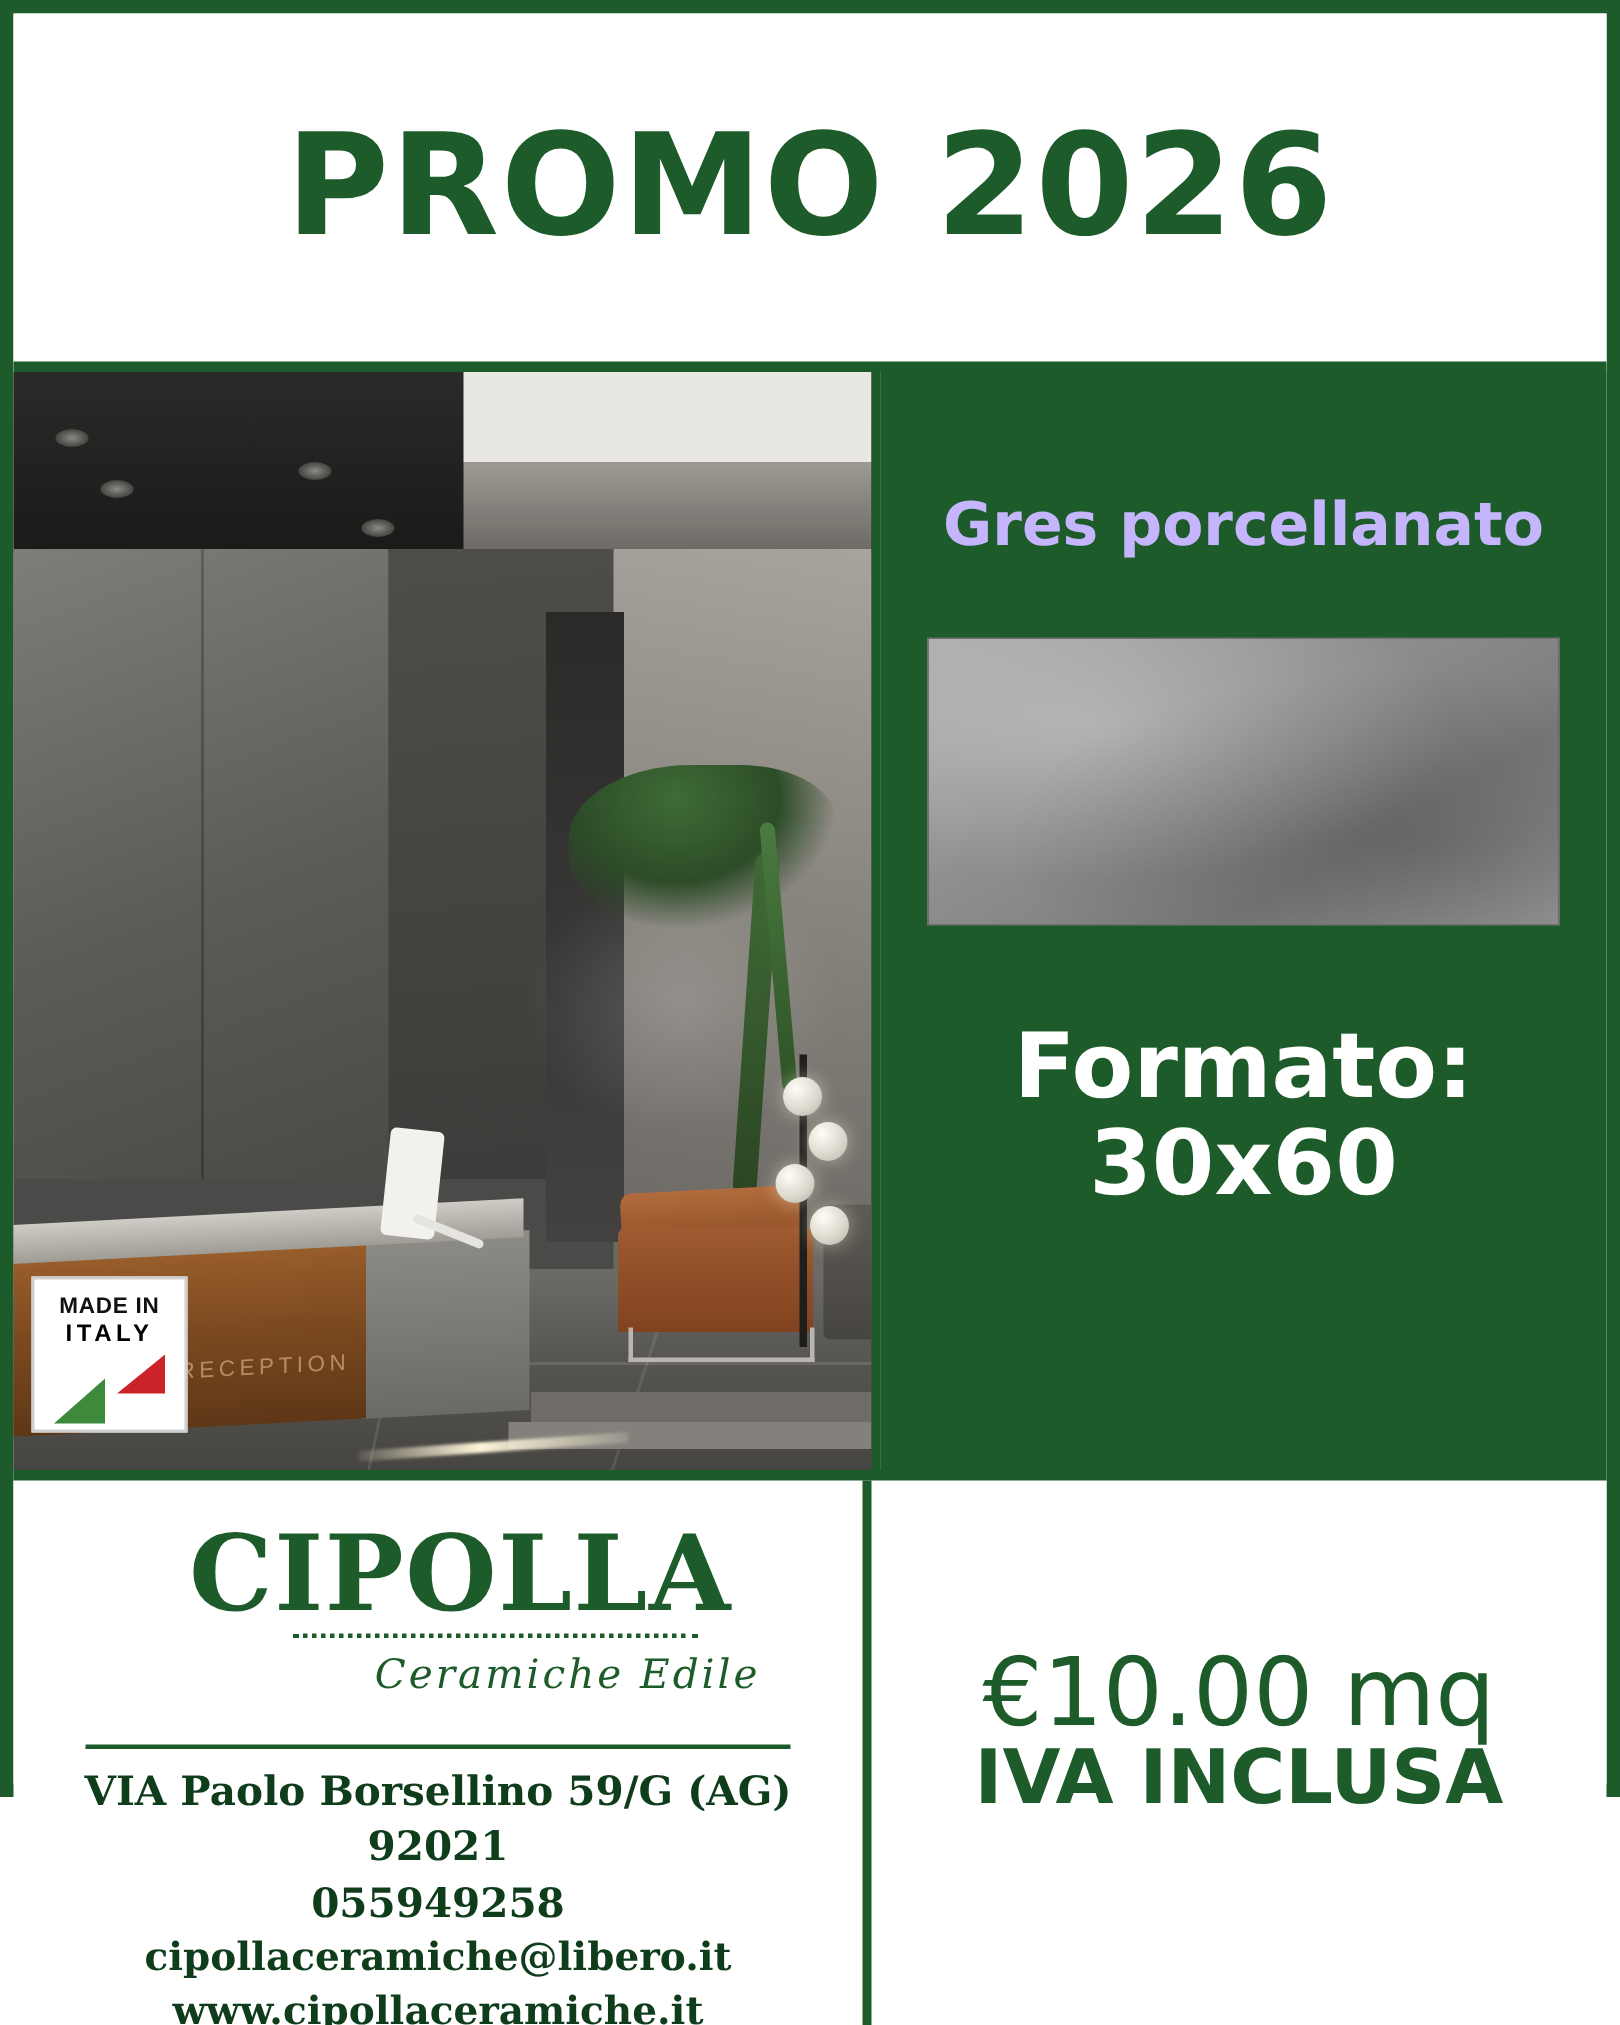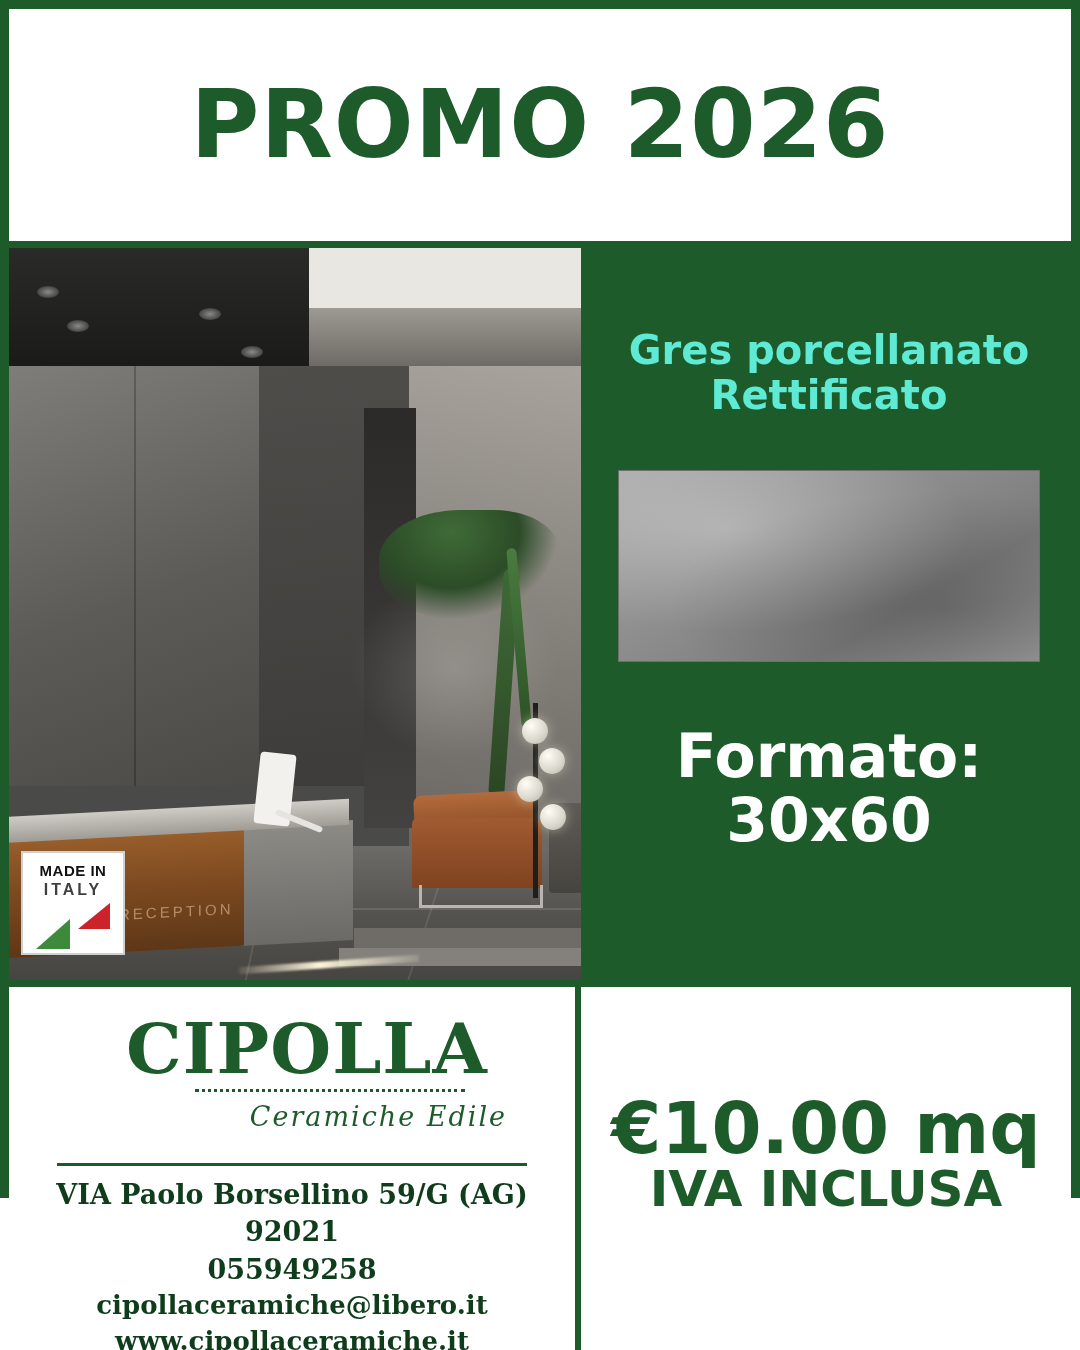--- a/index.html
+++ b/index.html
@@ -215,21 +215,21 @@
     flex-direction: column;
     align-items: center;
     justify-content: flex-start;
     padding-top: 10px;
     box-sizing: border-box;
   }
   .made-line1 {
     font-size: 15px; font-weight: bold; color: #111; letter-spacing: .5px; line-height: 1.1;
   }
   .made-line2 {
-    font-size: 16px; font-weight: bold; color: #404040; letter-spacing: 3px; line-height: 1.2;
+    font-size: 16px; font-weight: bold; color: #000000; letter-spacing: 3px; line-height: 1.2;
   }
   .made-flag {
     position: relative;
     width: 78px; height: 46px; margin-top: 4px;
   }
   .made-flag .tri-g {
     position: absolute; left: 2px; bottom: 0; width: 0; height: 0;
     border-left: 34px solid transparent; border-bottom: 30px solid #3d8a3d;
   }
   .made-flag .tri-r {
@@ -241,24 +241,24 @@
   .green-pane {
     flex: 1 1 auto;
     background: #1d5c2a;
     display: flex;
     flex-direction: column;
     align-items: center;
     padding-top: 80px;
     box-sizing: border-box;
   }
   .product-title {
-    color: #5eead4;
+    color: #c4b5fd;
     font-size: 40px;
     font-weight: bold;
-    text-align: center;
+    text-align: right;
     line-height: 1.12;
     font-family: "DejaVu Sans", sans-serif;
     padding: 0 10px;
   }
   .tile-swatch {
     width: 420px;
     height: 190px;
     margin-top: 52px;
     background:
       radial-gradient(ellipse at 25% 30%, rgba(255,255,255,.28) 0%, rgba(255,255,255,0) 55%),
@@ -348,22 +348,22 @@
     flex: 1 1 auto;
     display: flex;
     flex-direction: column;
     align-items: center;
     justify-content: center;
     padding-bottom: 40px;
     box-sizing: border-box;
   }
   .price {
     color: #1d5c2a;
-    font-size: 72px;
-    font-weight: bold;
+    font-size: 63px;
+    font-weight: normal;
     font-family: "DejaVu Sans", sans-serif;
     line-height: 1;
   }
   .price-note {
     margin-top: 0;
     color: #1d5c2a;
     font-size: 50px;
     font-weight: bold;
     font-family: "DejaVu Sans", sans-serif;
     line-height: 1;
@@ -425,21 +425,20 @@
         <div class="made-flag">
           <div class="tri-g"></div>
           <div class="tri-r"></div>
         </div>
       </div>
     </div>
 
     <div class="green-pane">
       <div class="product-title">
         <span>Gres porcellanato</span><br>
-        <span>Rettificato</span>
       </div>
       <div class="tile-swatch"></div>
       <div class="format-block">
         <span>Formato:</span><br>
         <span>30x60</span>
       </div>
     </div>
 
   </div>
 

